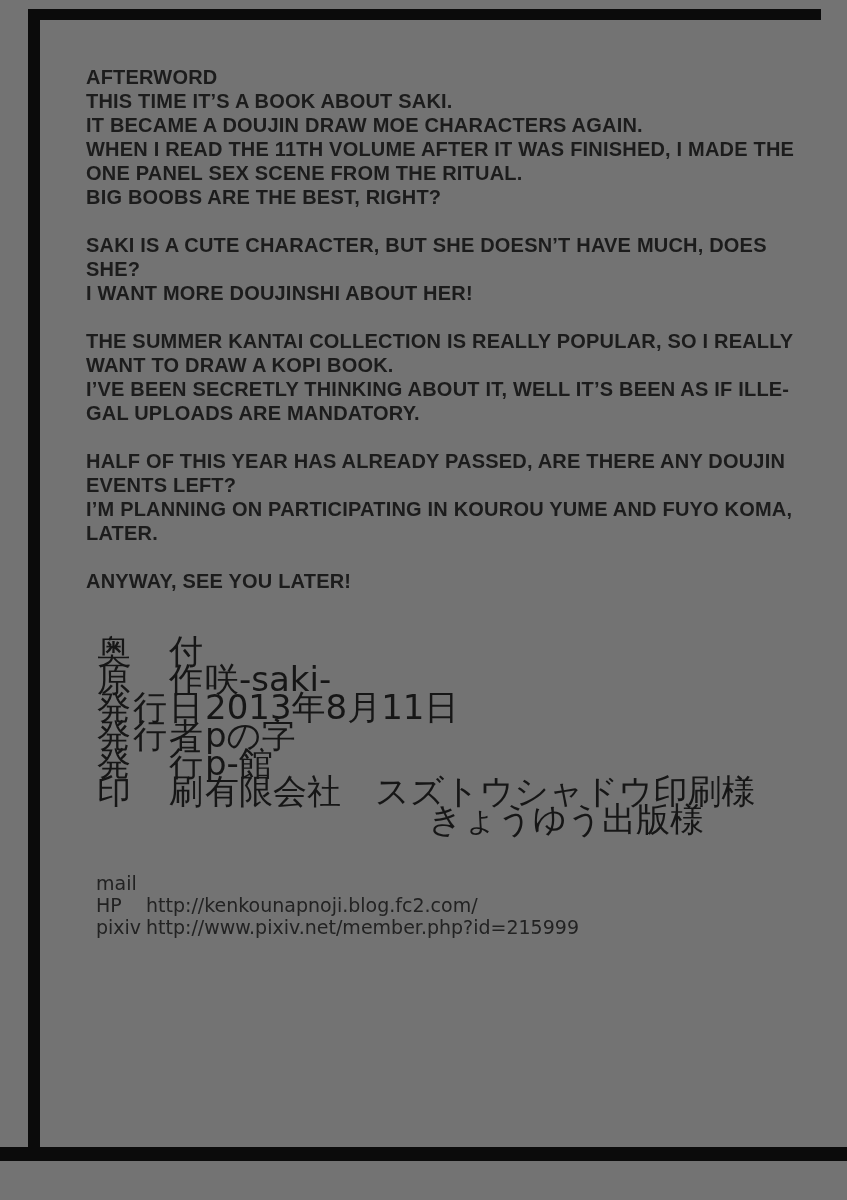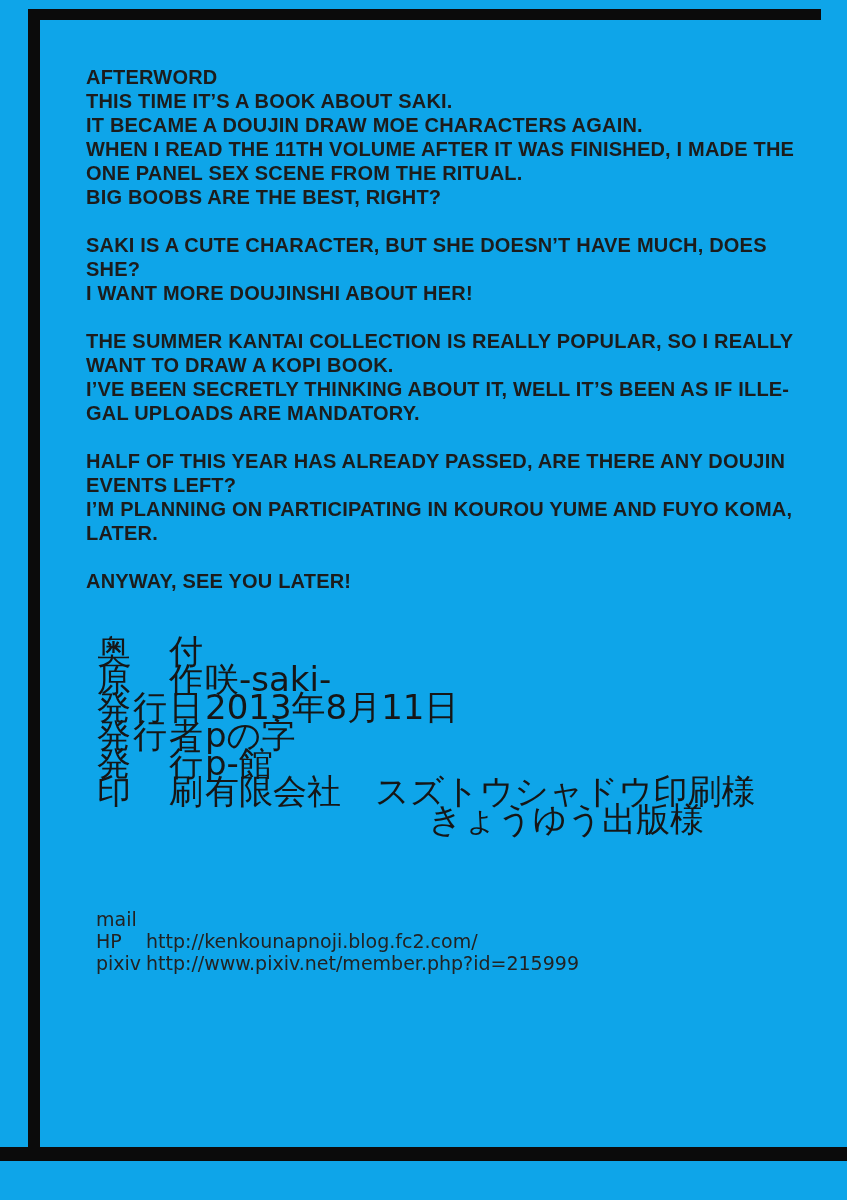--- a/index.html
+++ b/index.html
@@ -1,21 +1,21 @@
 <!DOCTYPE html>
 <html><head>
 <meta charset="utf-8">
 <style>
   * { margin: 0; padding: 0; box-sizing: border-box; }
   html, body { background: #ffffff; }
   .page {
     position: relative;
     width: 847px;
     height: 1200px;
-    background: #0ea5e9;
+    background: #737373;
     overflow: hidden;
     font-family: "Liberation Sans", sans-serif;
   }
   
   .scan-top    { position: absolute; left: 36px;  top: 9px;    width: 785px; height: 11px;  background: #0b0b0b; }
   .scan-left   { position: absolute; left: 28px;  top: 9px;    width: 12px;  height: 1151px; background: #0b0b0b; }
   .scan-bottom { position: absolute; left: 0;     top: 1147px; width: 847px; height: 14px;  background: #0b0b0b; }
 
   
   .afterword {
@@ -51,21 +51,20 @@
   
   .contact {
     position: absolute;
     left: 96px;
     top: 872px;
     color: #222222;
     font-family: "DejaVu Sans", sans-serif;
     font-size: 19px;
     line-height: 22px;
     white-space: nowrap;
-    margin-top: 36px;
   }
   .contact .mrow { display: flex; }
   .contact .mlabel { flex: 0 0 50px; }
 </style>
 </head>
 <body>
 
 <div class="page">
 
   <div class="scan-top"></div>

